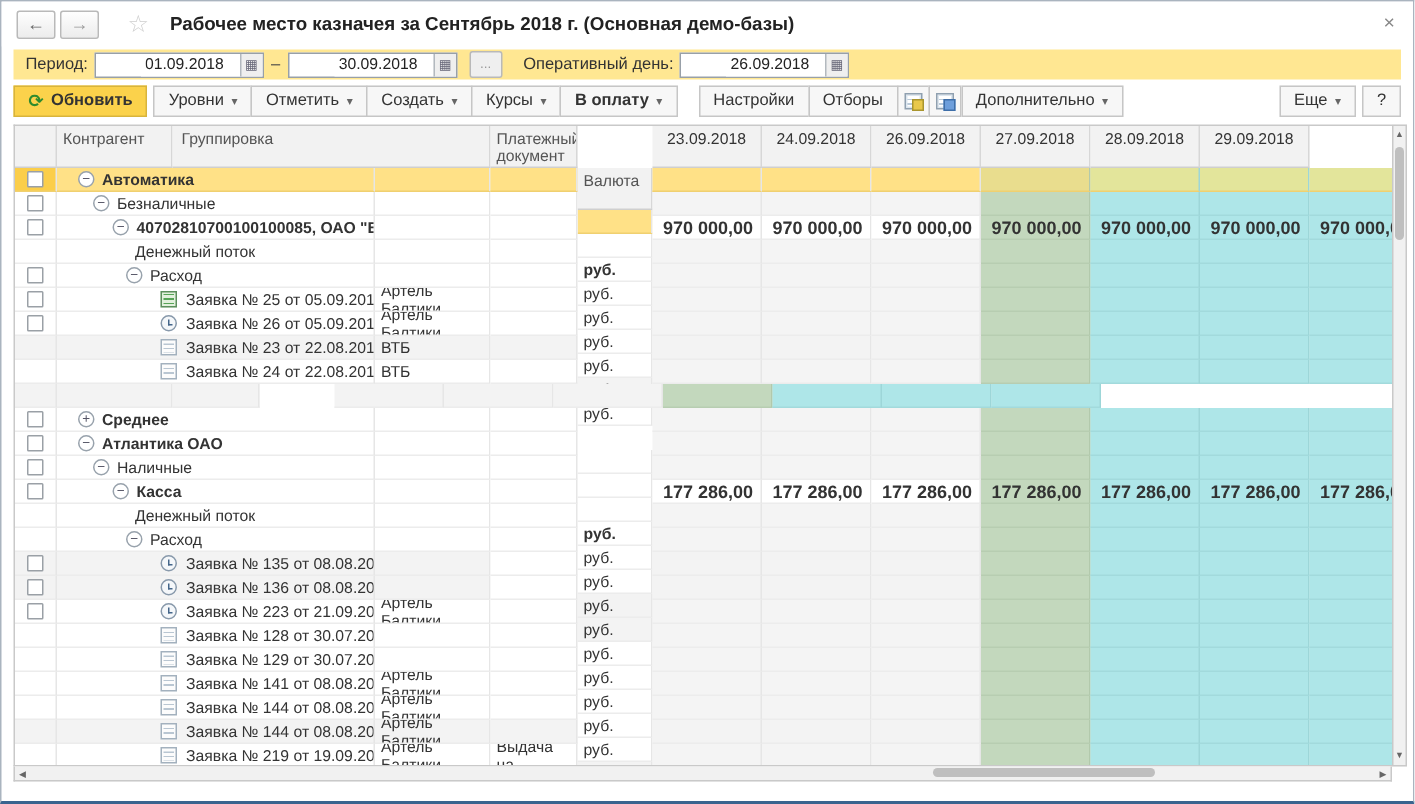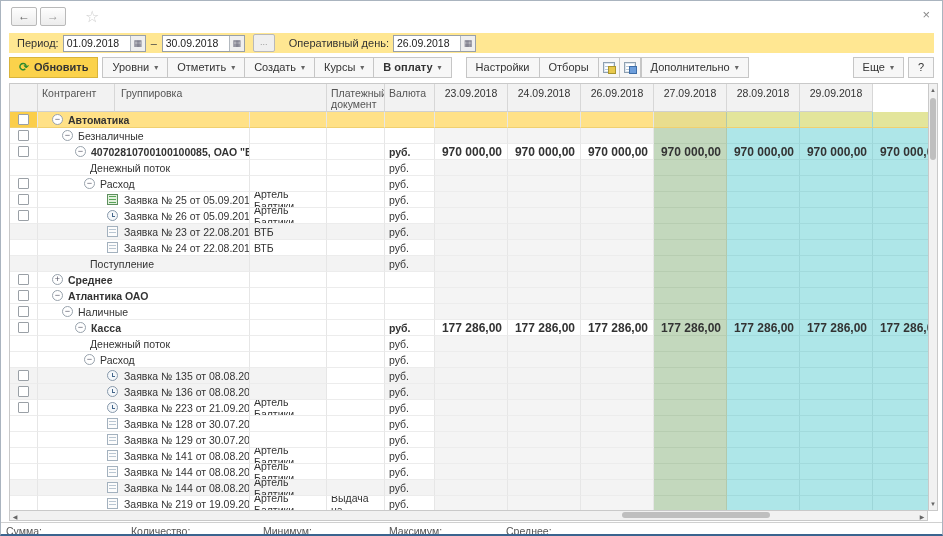--- a/index.html
+++ b/index.html
@@ -14,21 +14,21 @@
     border-radius:2px; color:#666; font-size:12px; line-height:16px; text-align:center; margin-right:3px; cursor:default; }
   .navbtn.fwd { color:#999; }
   .star { color:#cfcfcf; font-size:16px; margin:0 14px 0 16px; }
   .wtitle { font-size:12.5px; font-weight:bold; color:#222; }
   .closebtn { position:absolute; right:12px; top:7px; color:#888; font-size:13px; line-height:13px; cursor:default; }
 
   
   .filterbar { height:20px; margin:2px 8px 3px 8px; background:#ffe792; display:flex; align-items:center;
     padding-left:4px; font-size:11px; color:#333; }
   .filterbar .lbl { margin:0 4px; }
-  .dateinput { display:inline-flex; align-items:center; height:17px; background:#fff; border:1px solid #98a0a8; }
+  .dateinput { display:inline-flex; align-items:center; height:17px; background:#fff; border:1px solid #98a0a8;padding-left:30px; }
   .dateinput input { border:none; outline:none; width:66px; height:15px; font-size:10.5px; padding:0 3px;
     font-family:"Liberation Sans","DejaVu Sans",sans-serif; color:#222; background:#fff; }
   .calbtn { width:15px; height:15px; border-left:1px solid #b3b9bf; background:#efefef; color:#667;
     font-size:9px; line-height:15px; text-align:center; cursor:default; }
   .dash { margin:0 5px; color:#444; }
   .dots { width:22px; height:18px; margin:0 10px 0 8px; background:#efefef; border:1px solid #b9b9b9;
     border-radius:2px; color:#999; font-size:9px; line-height:14px; text-align:center; }
 
   
   .toolbar { height:22px; margin:0 8px 5px 8px; display:flex; align-items:center; position:relative; }
@@ -58,21 +58,21 @@
   .row { display:flex; height:16px; width:936px; }
   .hdrrow { height:28px; }
   .cell { height:100%; border-right:1px solid #e6e6e6; border-bottom:1px solid #ececec;
     display:flex; align-items:center; overflow:hidden; background:#fff; font-size:10.5px; color:#333; }
   .hcell { background:#f2f2f2; border-right:1px solid #d7d7d7; border-bottom:1px solid #cfcfcf;
     color:#555; align-items:flex-start; padding-top:4px; font-size:10.5px; line-height:11px; }
   .c0 { width:28px; justify-content:center; }
   .c1 { width:212px; }
   .c2 { width:77px; padding-left:4px; }
   .c3 { width:58px; padding-left:4px; white-space:normal; }
-  .c4 { width:50px; padding-left:4px; }
+  .c4 { width:50px; padding-left:4px;margin-top:28px; }
   .cd { width:73px; justify-content:flex-end; padding-right:5px; background:#f4f4f4; color:#333; }
   .hcell.cd { justify-content:center; padding-right:0; background:#f2f2f2; }
   .cd.val { background:#fff; font-weight:bold; font-size:12px; }
   .cd.g  { background:#c3d8bd; border-right-color:#b2c9ac; border-bottom-color:#b7cdb1; }
   .cd.cy { background:#aee6e8; border-right-color:#9dd6d8; border-bottom-color:#a2dadc; }
   .row.shade .cell { background:#f3f3f3; }
   .row.shade .cd.g { background:#c3d8bd; } .row.shade .cd.cy { background:#aee6e8; }
   .row.sel .cell { background:#ffe187; border-bottom-color:#f0d070; }
   .row.sel .c0 { background:#fbce4a; }
   .row.sel .cd.g { background:#e9dd8e; }
@@ -112,20 +112,21 @@
 </style>
 </head>
 <body>
 
 <div class="window">
 
   <div class="titlebar">
     <div class="navbtn">←</div>
     <div class="navbtn fwd">→</div>
     <span class="star">☆</span>
+    <span class="wtitle">Рабочее место казначея за Сентябрь 2018 г. (Основная демо-базы)</span>
     <span class="closebtn">×</span>
   </div>
 
   <div class="filterbar">
     <span class="lbl">Период:</span>
     <span class="dateinput">
       <input readonly="" value="01.09.2018" style="">
       <span class="calbtn">▦</span>
     </span>
     <span class="dash">–</span>
@@ -369,23 +370,20 @@
             <div class="cell cd"></div>
             <div class="cell cd"></div>
             <div class="cell cd"></div>
             <div class="cell cd g"></div>
             <div class="cell cd cy"></div>
             <div class="cell cd cy"></div>
             <div class="cell cd cy"></div>
           </div>
           <div class="row shade">
             <div class="cell c0"></div>
-            <div class="cell c1" style="padding-left: 52px;">
-              <span class="glabel">Поступление</span>
-            </div>
             <div class="cell c2"></div>
             <div class="cell c3"></div>
             <div class="cell c4">руб.</div>
             <div class="cell cd"></div>
             <div class="cell cd"></div>
             <div class="cell cd"></div>
             <div class="cell cd g"></div>
             <div class="cell cd cy"></div>
             <div class="cell cd cy"></div>
             <div class="cell cd cy"></div>
@@ -665,21 +663,14 @@
       <div class="vthumb"></div>
       <span class="sarr" style="bottom:1px">▼</span>
     </div>
     <div class="hscroll">
       <span class="sarr" style="left:1px; top:1px">◀</span>
       <div class="hthumb"></div>
       <span class="sarr" style="right:1px; top:1px">▶</span>
     </div>
   </div>
 
-  <div class="statusbar">
-    <span style="left:5px">Сумма:</span>
-    <span style="left:130px">Количество:</span>
-    <span style="left:262px">Минимум:</span>
-    <span style="left:388px">Максимум:</span>
-    <span style="left:505px">Среднее:</span>
-  </div>
 
 </div>
 
 </body></html>

